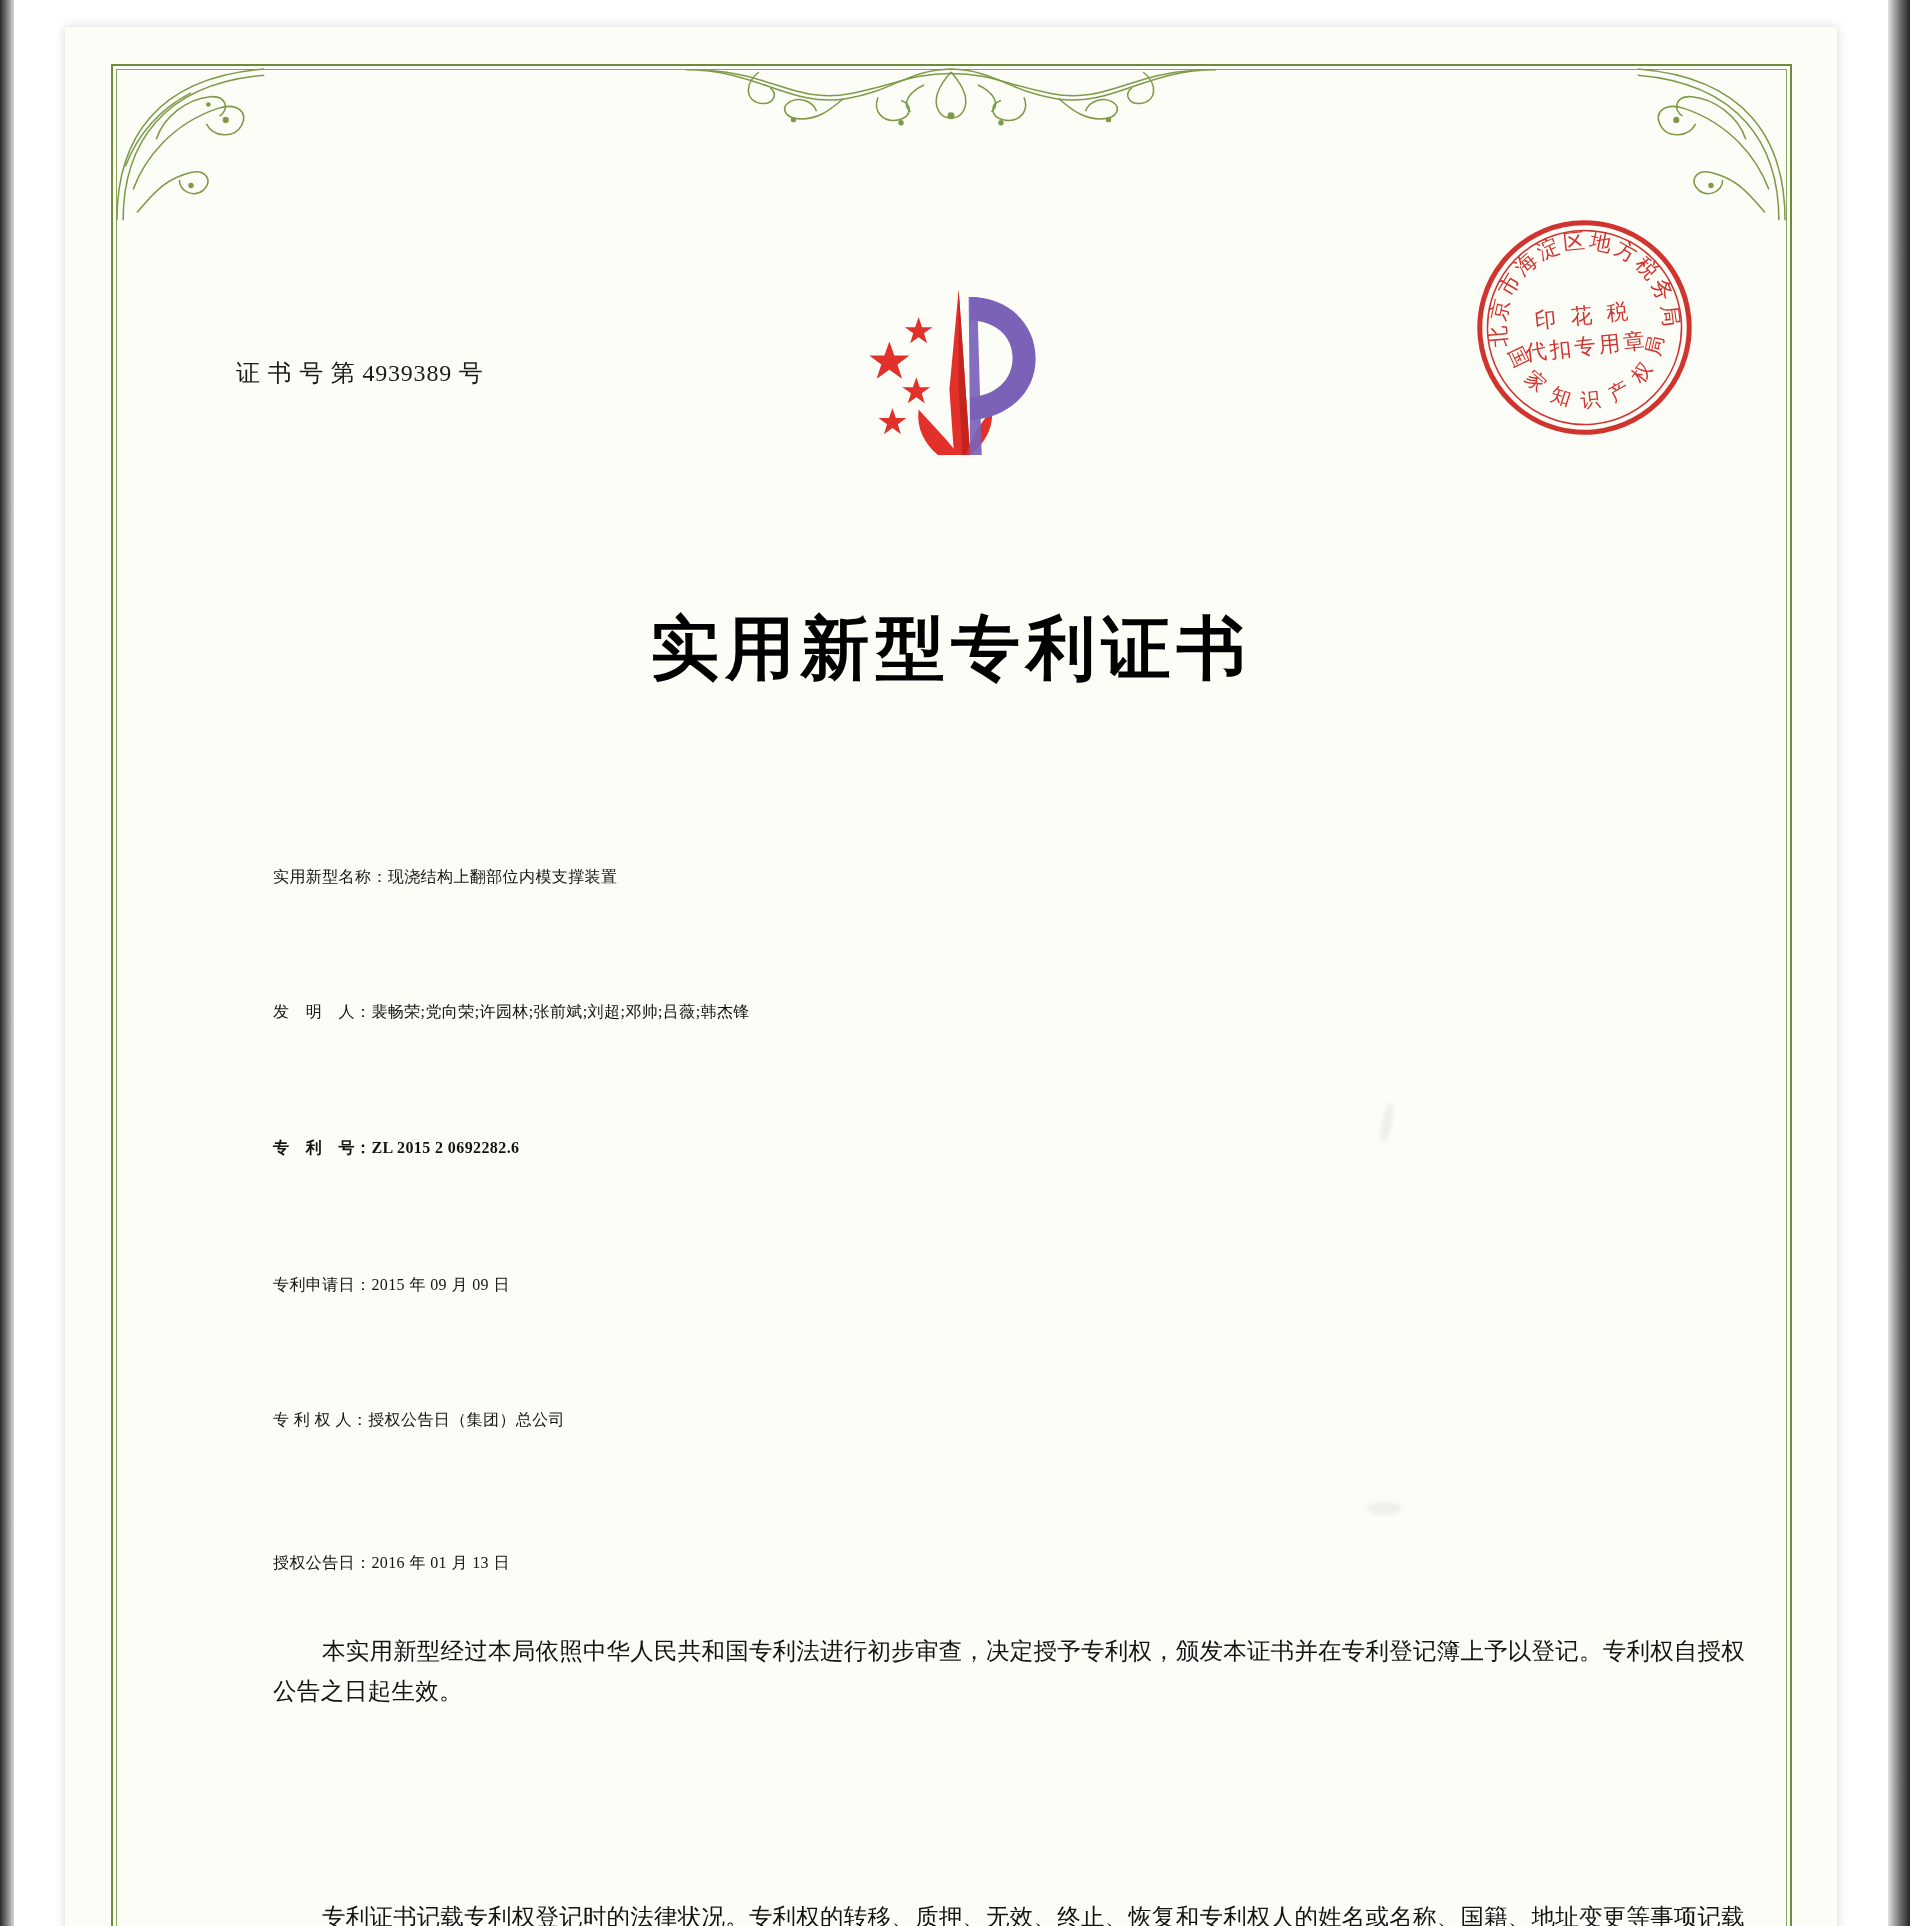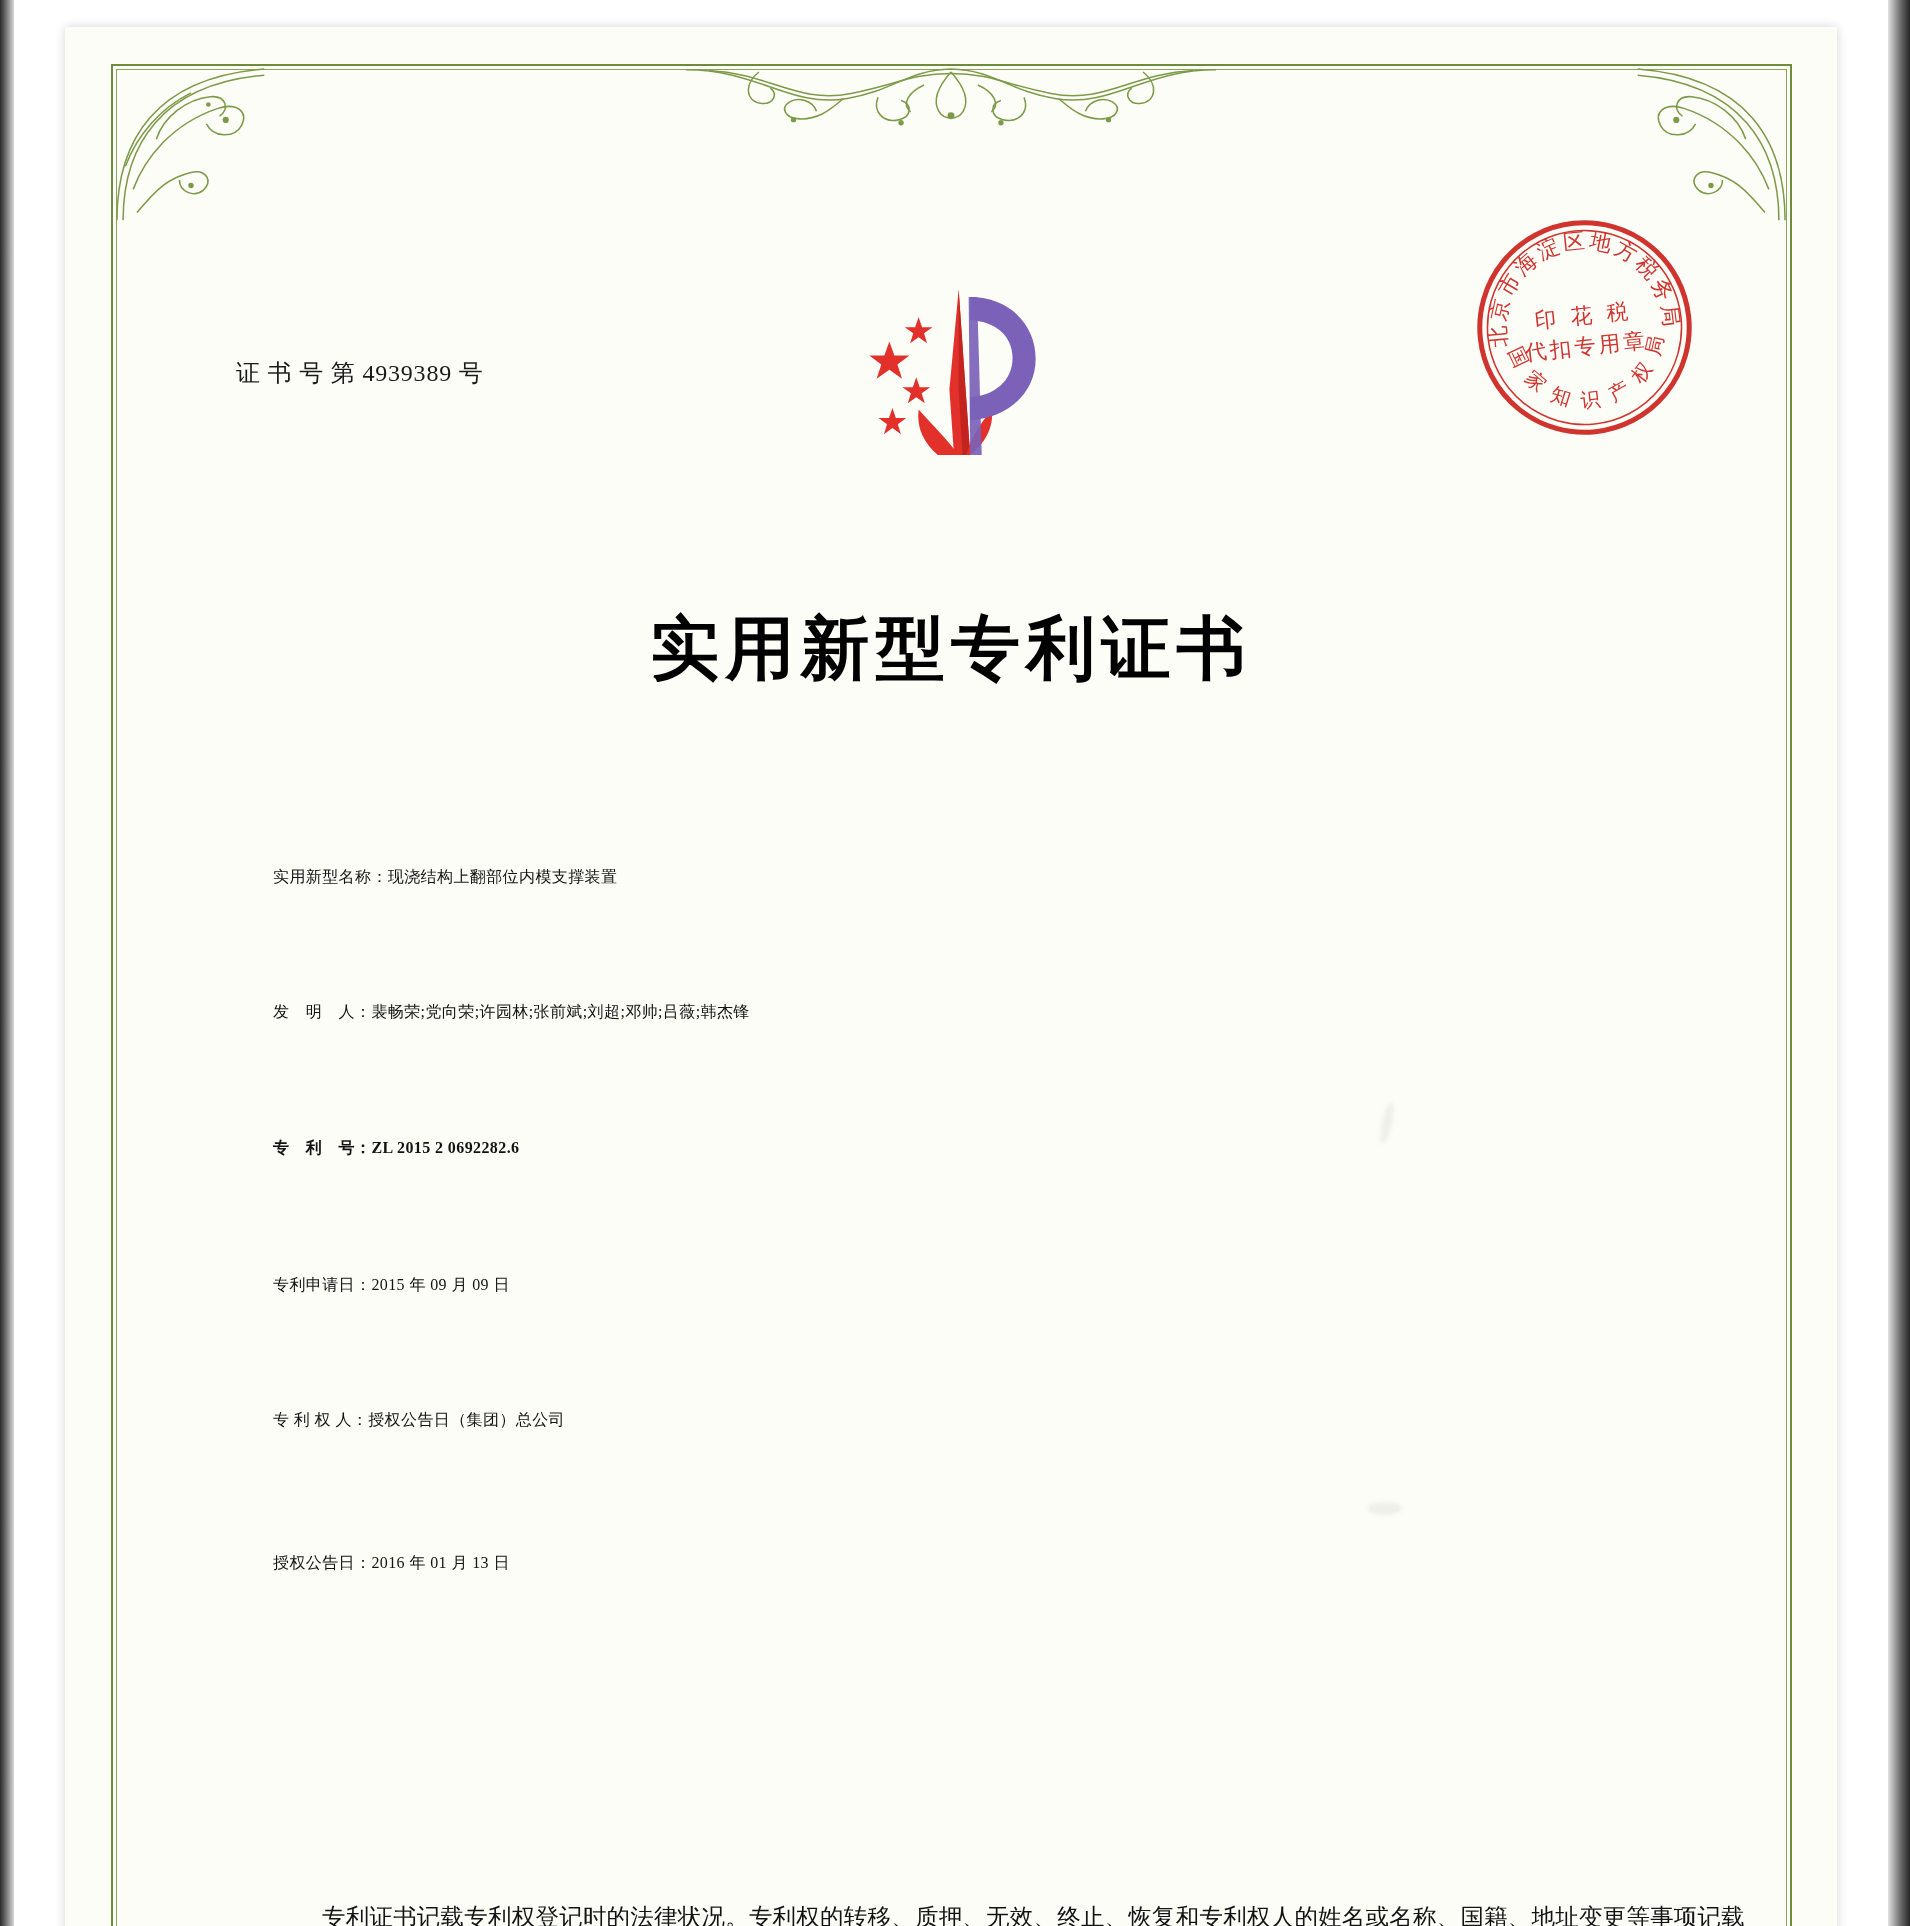--- a/index.html
+++ b/index.html
@@ -262,20 +262,21 @@
 
       <div id="title">实用新型专利证书</div>
 
       <div class="field" id="f-name">实用新型名称：现浇结构上翻部位内模支撑装置</div>
       <div class="field" id="f-inventor">发　明　人：裴畅荣;党向荣;许园林;张前斌;刘超;邓帅;吕薇;韩杰锋</div>
       <div class="field" id="f-patentno">专　利　号：ZL 2015 2 0692282.6</div>
       <div class="field" id="f-appdate">专利申请日：2015 年 09 月 09 日</div>
       <div class="field" id="f-holder">专 利 权 人：授权公告日（集团）总公司</div>
       <div class="field" id="f-grantdate">授权公告日：2016 年 01 月 13 日</div>
 
+      <div class="para" id="p1">本实用新型经过本局依照中华人民共和国专利法进行初步审查，决定授予专利权，颁发本证书并在专利登记簿上予以登记。专利权自授权公告之日起生效。</div>
       <div class="para" id="p3">专利证书记载专利权登记时的法律状况。专利权的转移、质押、无效、终止、恢复和专利权人的姓名或名称、国籍、地址变更等事项记载在专利登记簿上。</div>
 
       <div class="smudge" style="left:1317px; top:1075px; width:10px; height:42px; transform:rotate(12deg);"></div>
       <div class="smudge" style="left:1302px; top:1475px; width:35px; height:13px;"></div>
     </div>
   </div>
 </div>
 
 
 </body></html>

